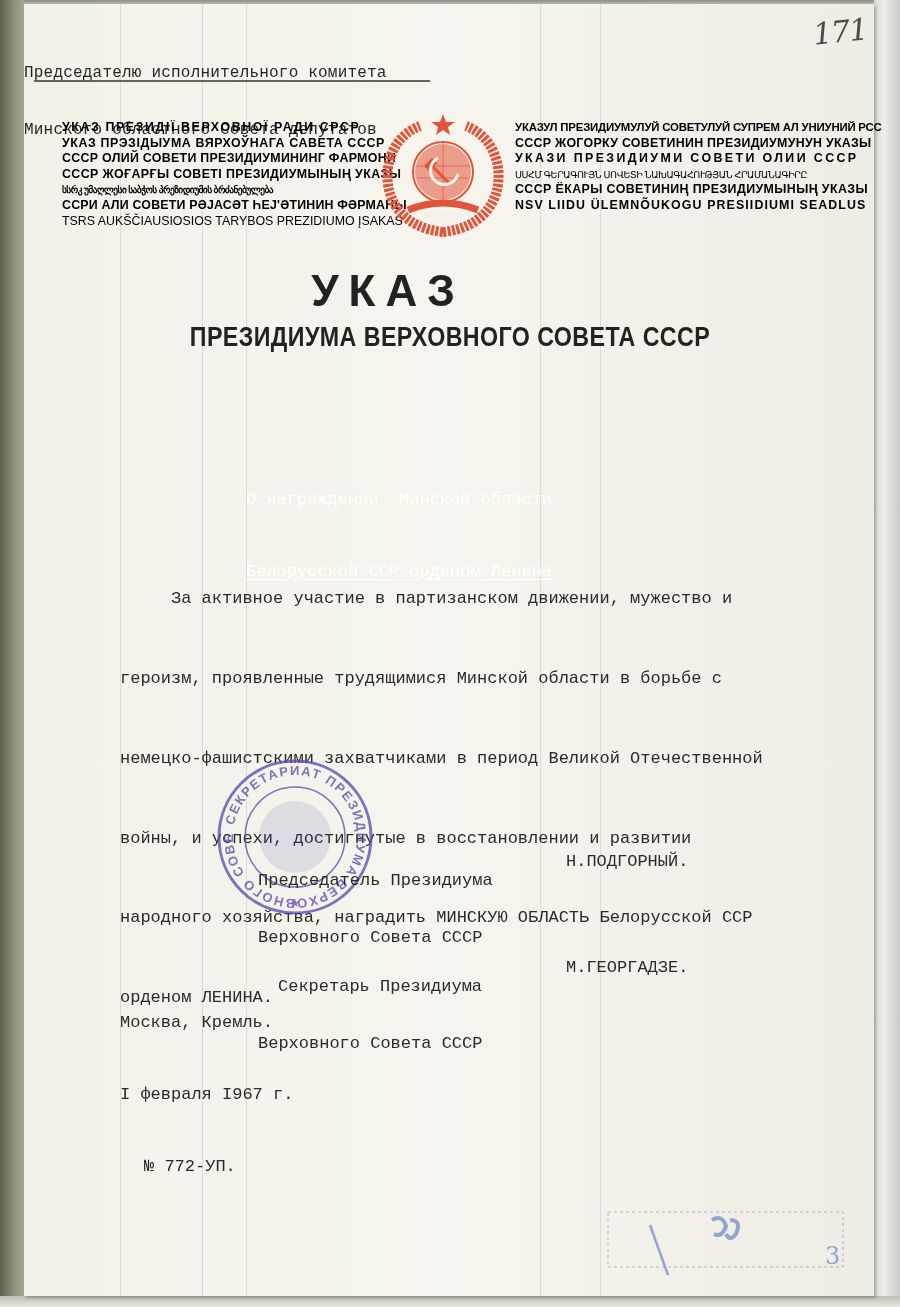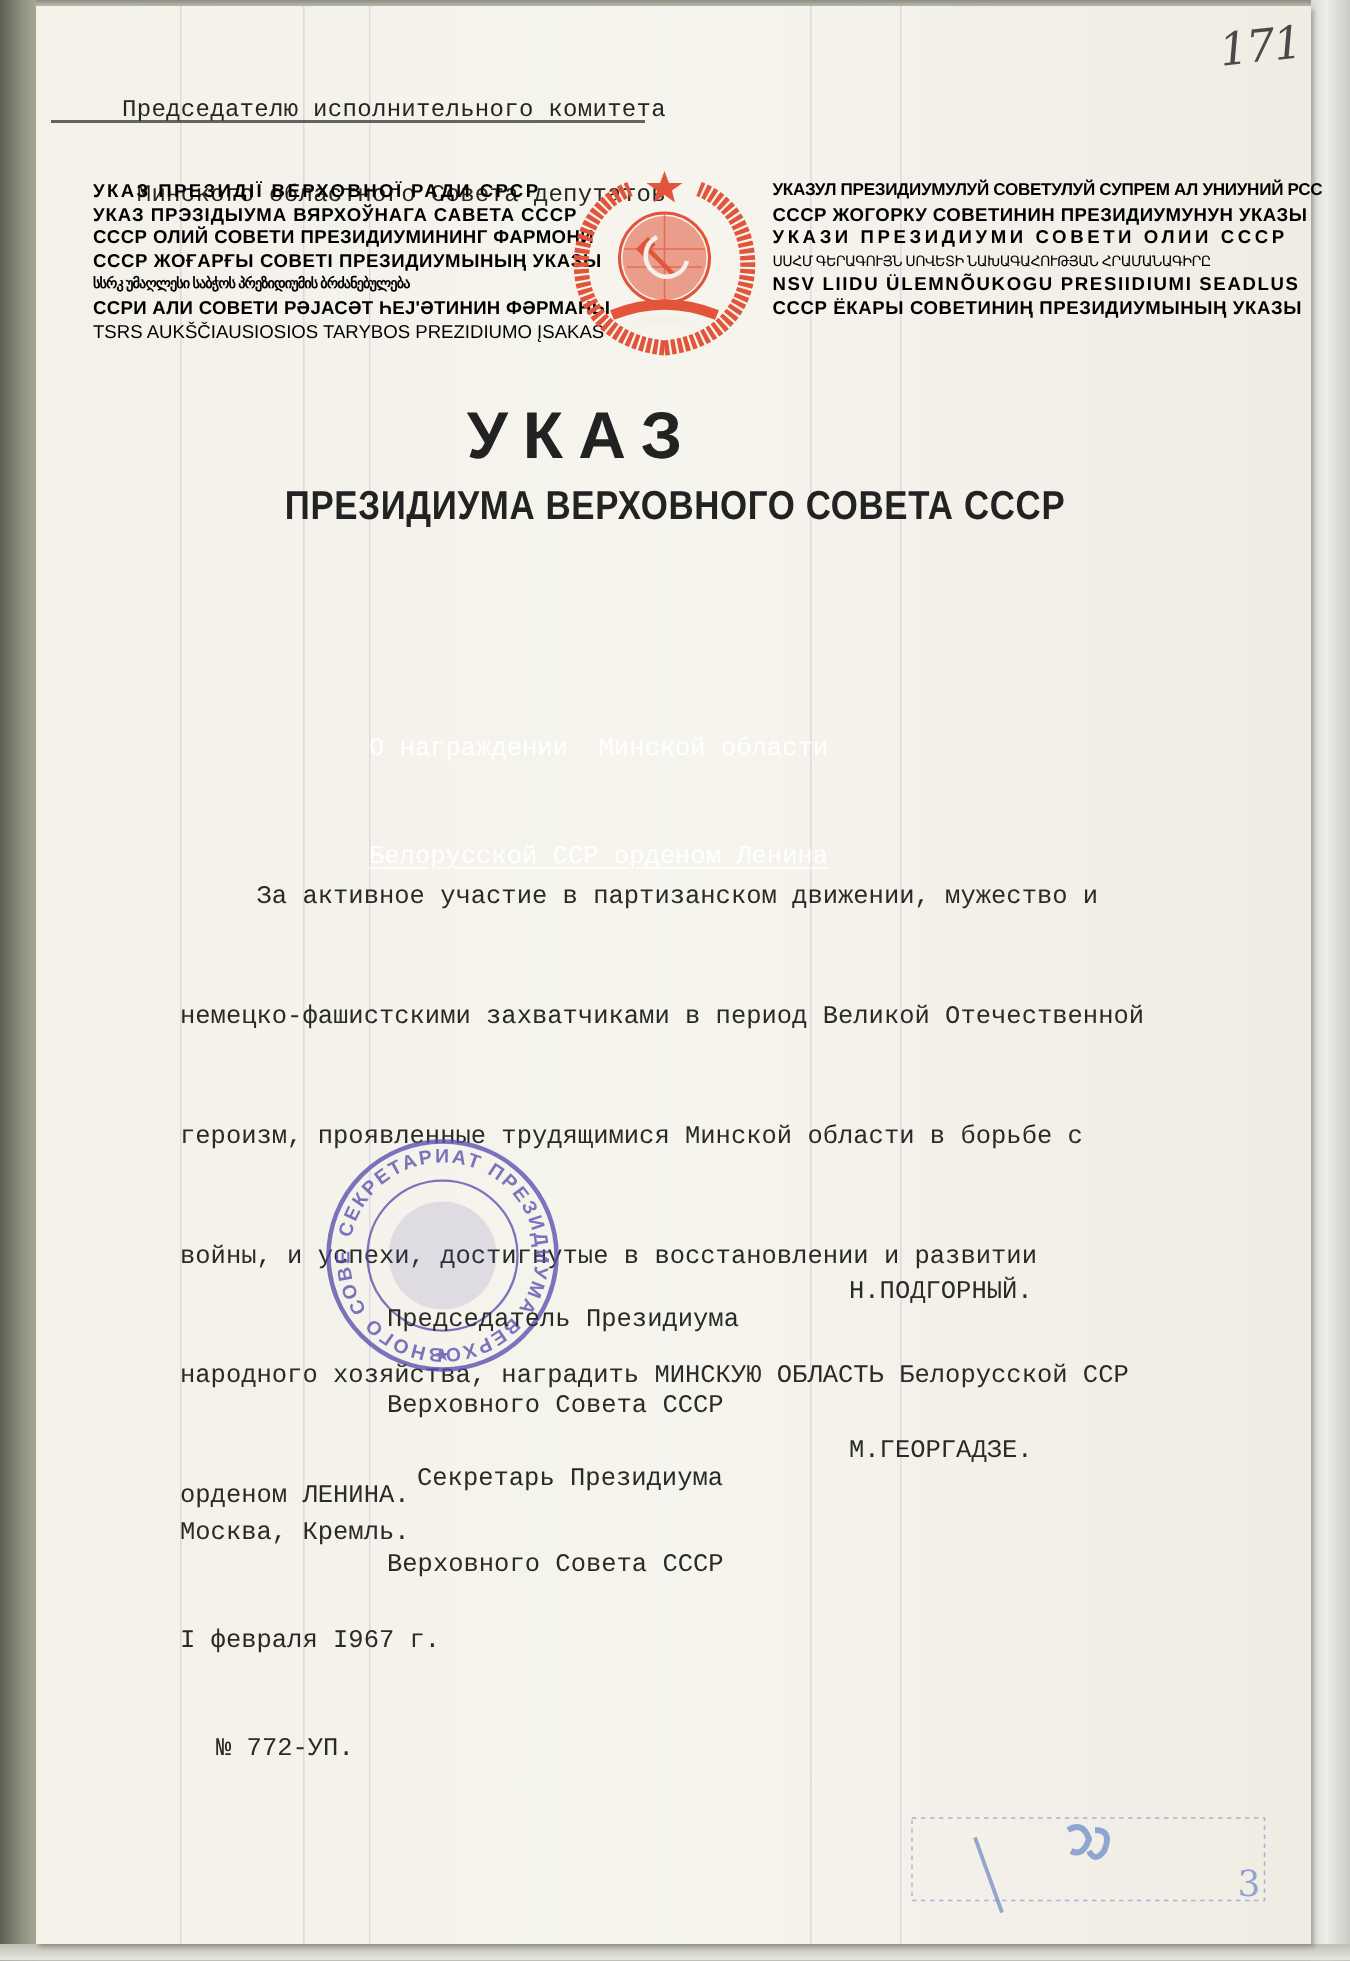--- a/index.html
+++ b/index.html
@@ -33,21 +33,20 @@
   }
   .faint-line {
     position: absolute; top: 0; width: 1px; height: 1292px;
     background: rgba(180,170,210,0.35);
   }
 
   .addressee {
     position: absolute; left: 24px; top: 26px; width: 420px;
     font-size: 16px; line-height: 19px; color: #262622; letter-spacing: 0.2px;
     white-space: pre;
-    text-align: right;
   }
   .addressee .indent { padding-left: 78px; }
   .addressee-rule {
     position: absolute; left: 34px; top: 80px; width: 396px; height: 2px;
     background: #333; opacity: 0.75;
   }
 
   .page-number {
     position: absolute; left: 813px; top: 14px;
     font-family: "DejaVu Serif", serif; font-style: italic;
@@ -168,36 +167,36 @@
   <path d="M60 48 A14 14 0 1 0 80 64" stroke="#f3f1e8" stroke-width="3" fill="none"></path>
   <polygon points="65,4 68,12 77,12 70,17 72,25 65,20 58,25 60,17 53,12 62,12" fill="#e2553a"></polygon>
   <path d="M44 104 Q65 96 86 104 L86 110 Q65 104 44 110 Z" fill="#f3f1e8"></path>
 </svg>
 
 <div class="lang-block right">
   <span class="lang-line" style="letter-spacing:-0.2px;font-size:11.4px">УКАЗУЛ ПРЕЗИДИУМУЛУЙ СОВЕТУЛУЙ СУПРЕМ АЛ УНИУНИЙ РСС</span>
   <span class="lang-line" style="letter-spacing:0.3px">СССР ЖОГОРКУ СОВЕТИНИН ПРЕЗИДИУМУНУН УКАЗЫ</span>
   <span class="lang-line" style="letter-spacing:2.4px">УКАЗИ ПРЕЗИДИУМИ СОВЕТИ ОЛИИ СССР</span>
   <span class="lang-line" style="letter-spacing:-0.4px;font-size:9.5px;font-weight:normal">ՍՍՀՄ ԳԵՐԱԳՈՒՅՆ ՍՈՎԵՏԻ ՆԱԽԱԳԱՀՈՒԹՅԱՆ ՀՐԱՄԱՆԱԳԻՐԸ</span>
+  <span class="lang-line" style="letter-spacing:0.4px">СССР ЁКАРЫ СОВЕТИНИҢ ПРЕЗИДИУМЫНЫҢ УКАЗЫ</span>
   <span class="lang-line" style="letter-spacing:1.1px">NSV LIIDU ÜLEMNÕUKOGU PRESIIDIUMI SEADLUS</span>
-  <span class="lang-line" style="letter-spacing:0.4px">СССР ЁКАРЫ СОВЕТИНИҢ ПРЕЗИДИУМЫНЫҢ УКАЗЫ</span>
 </div>
 
 <div class="title">УКАЗ</div>
 <div class="subtitle">ПРЕЗИДИУМА ВЕРХОВНОГО СОВЕТА СССР</div>
 
 <div class="decree-heading">
   <div>О награждении  Минской области</div>
   <div class="ul">Белорусской ССР орденом Ленина</div>
 </div>
 
 <div class="body-text">
   <div>     За активное участие в партизанском движении, мужество и</div>
+  <div>героизм, проявленные трудящимися Минской области в борьбе с</div>
   <div>немецко-фашистскими захватчиками в период Великой Отечественной</div>
-  <div>героизм, проявленные трудящимися Минской области в борьбе с</div>
   <div>войны, и успехи, достигнутые в восстановлении и развитии</div>
   <div>народного хозяйства, наградить МИНСКУЮ ОБЛАСТЬ Белорусской ССР</div>
   <div>орденом ЛЕНИНА.</div>
 </div>
 
 <svg class="stamp" viewBox="0 0 160 160">
   <defs>
     <path id="stampArc" d="M80,80 m-62,0 a62,62 0 1,1 124,0 a62,62 0 1,1 -124,0"></path>
   </defs>
   <circle cx="80" cy="80" r="76" fill="none" stroke="#5a4fb0" stroke-width="3"></circle>

